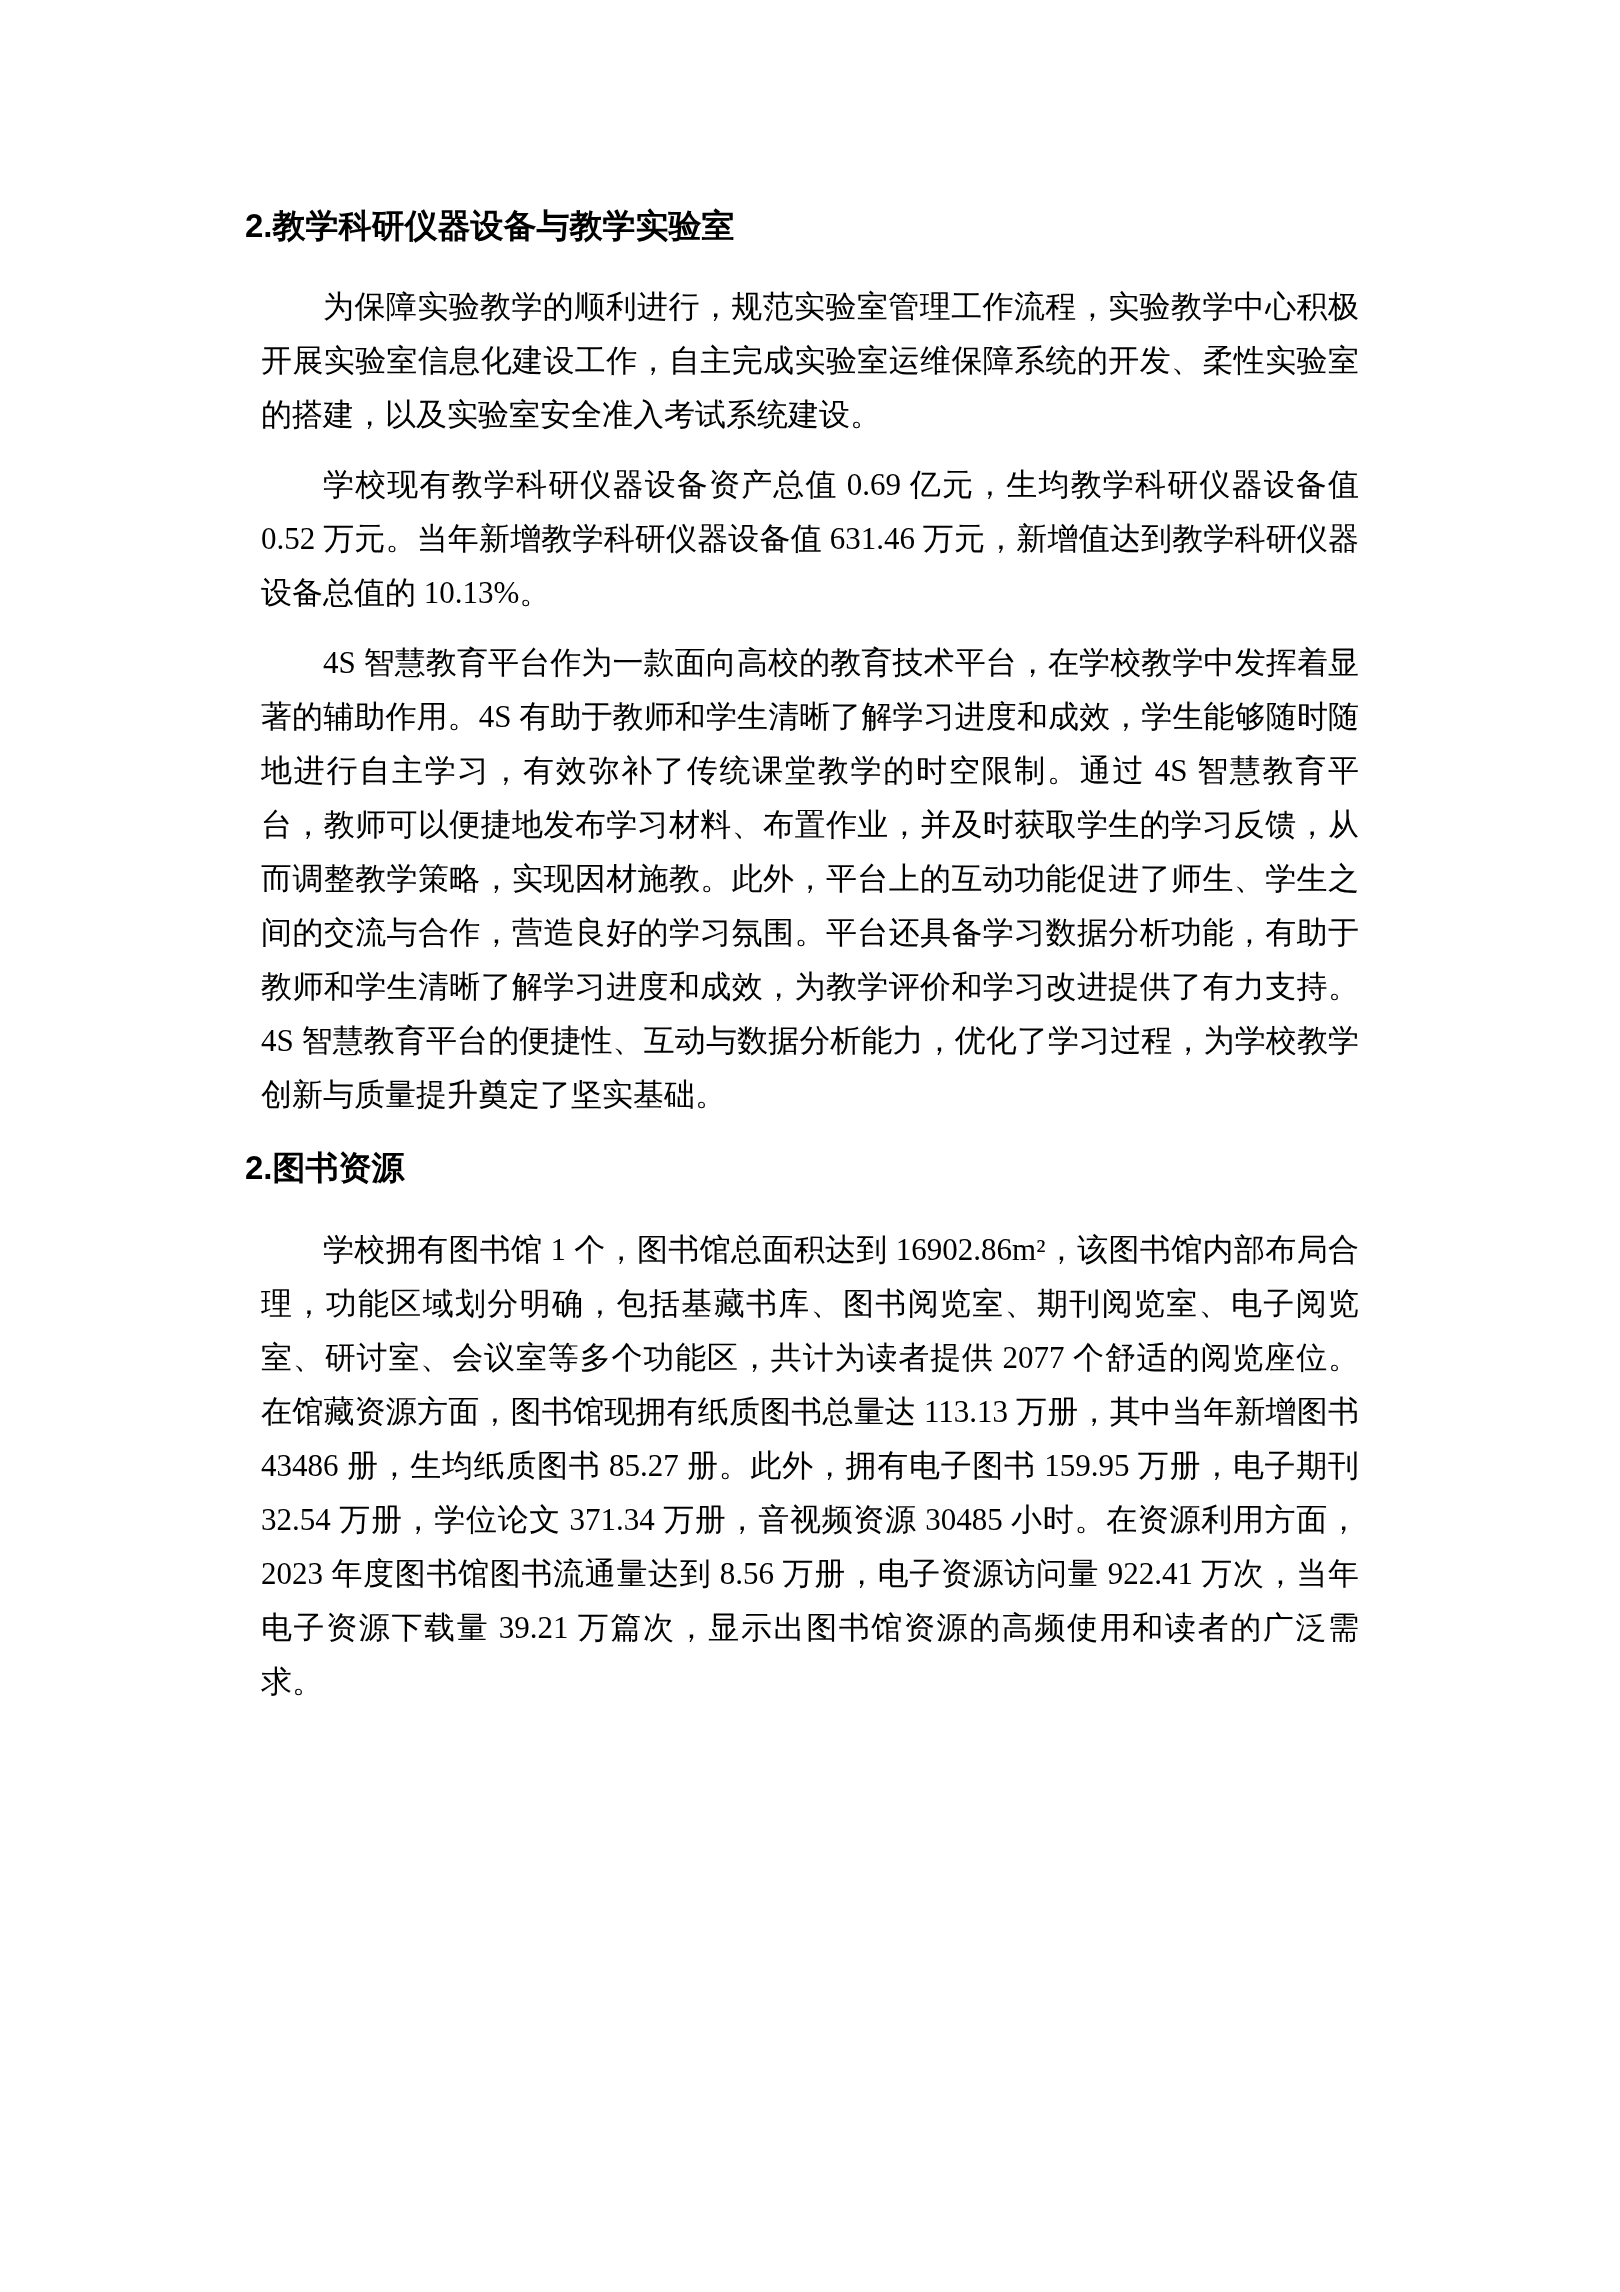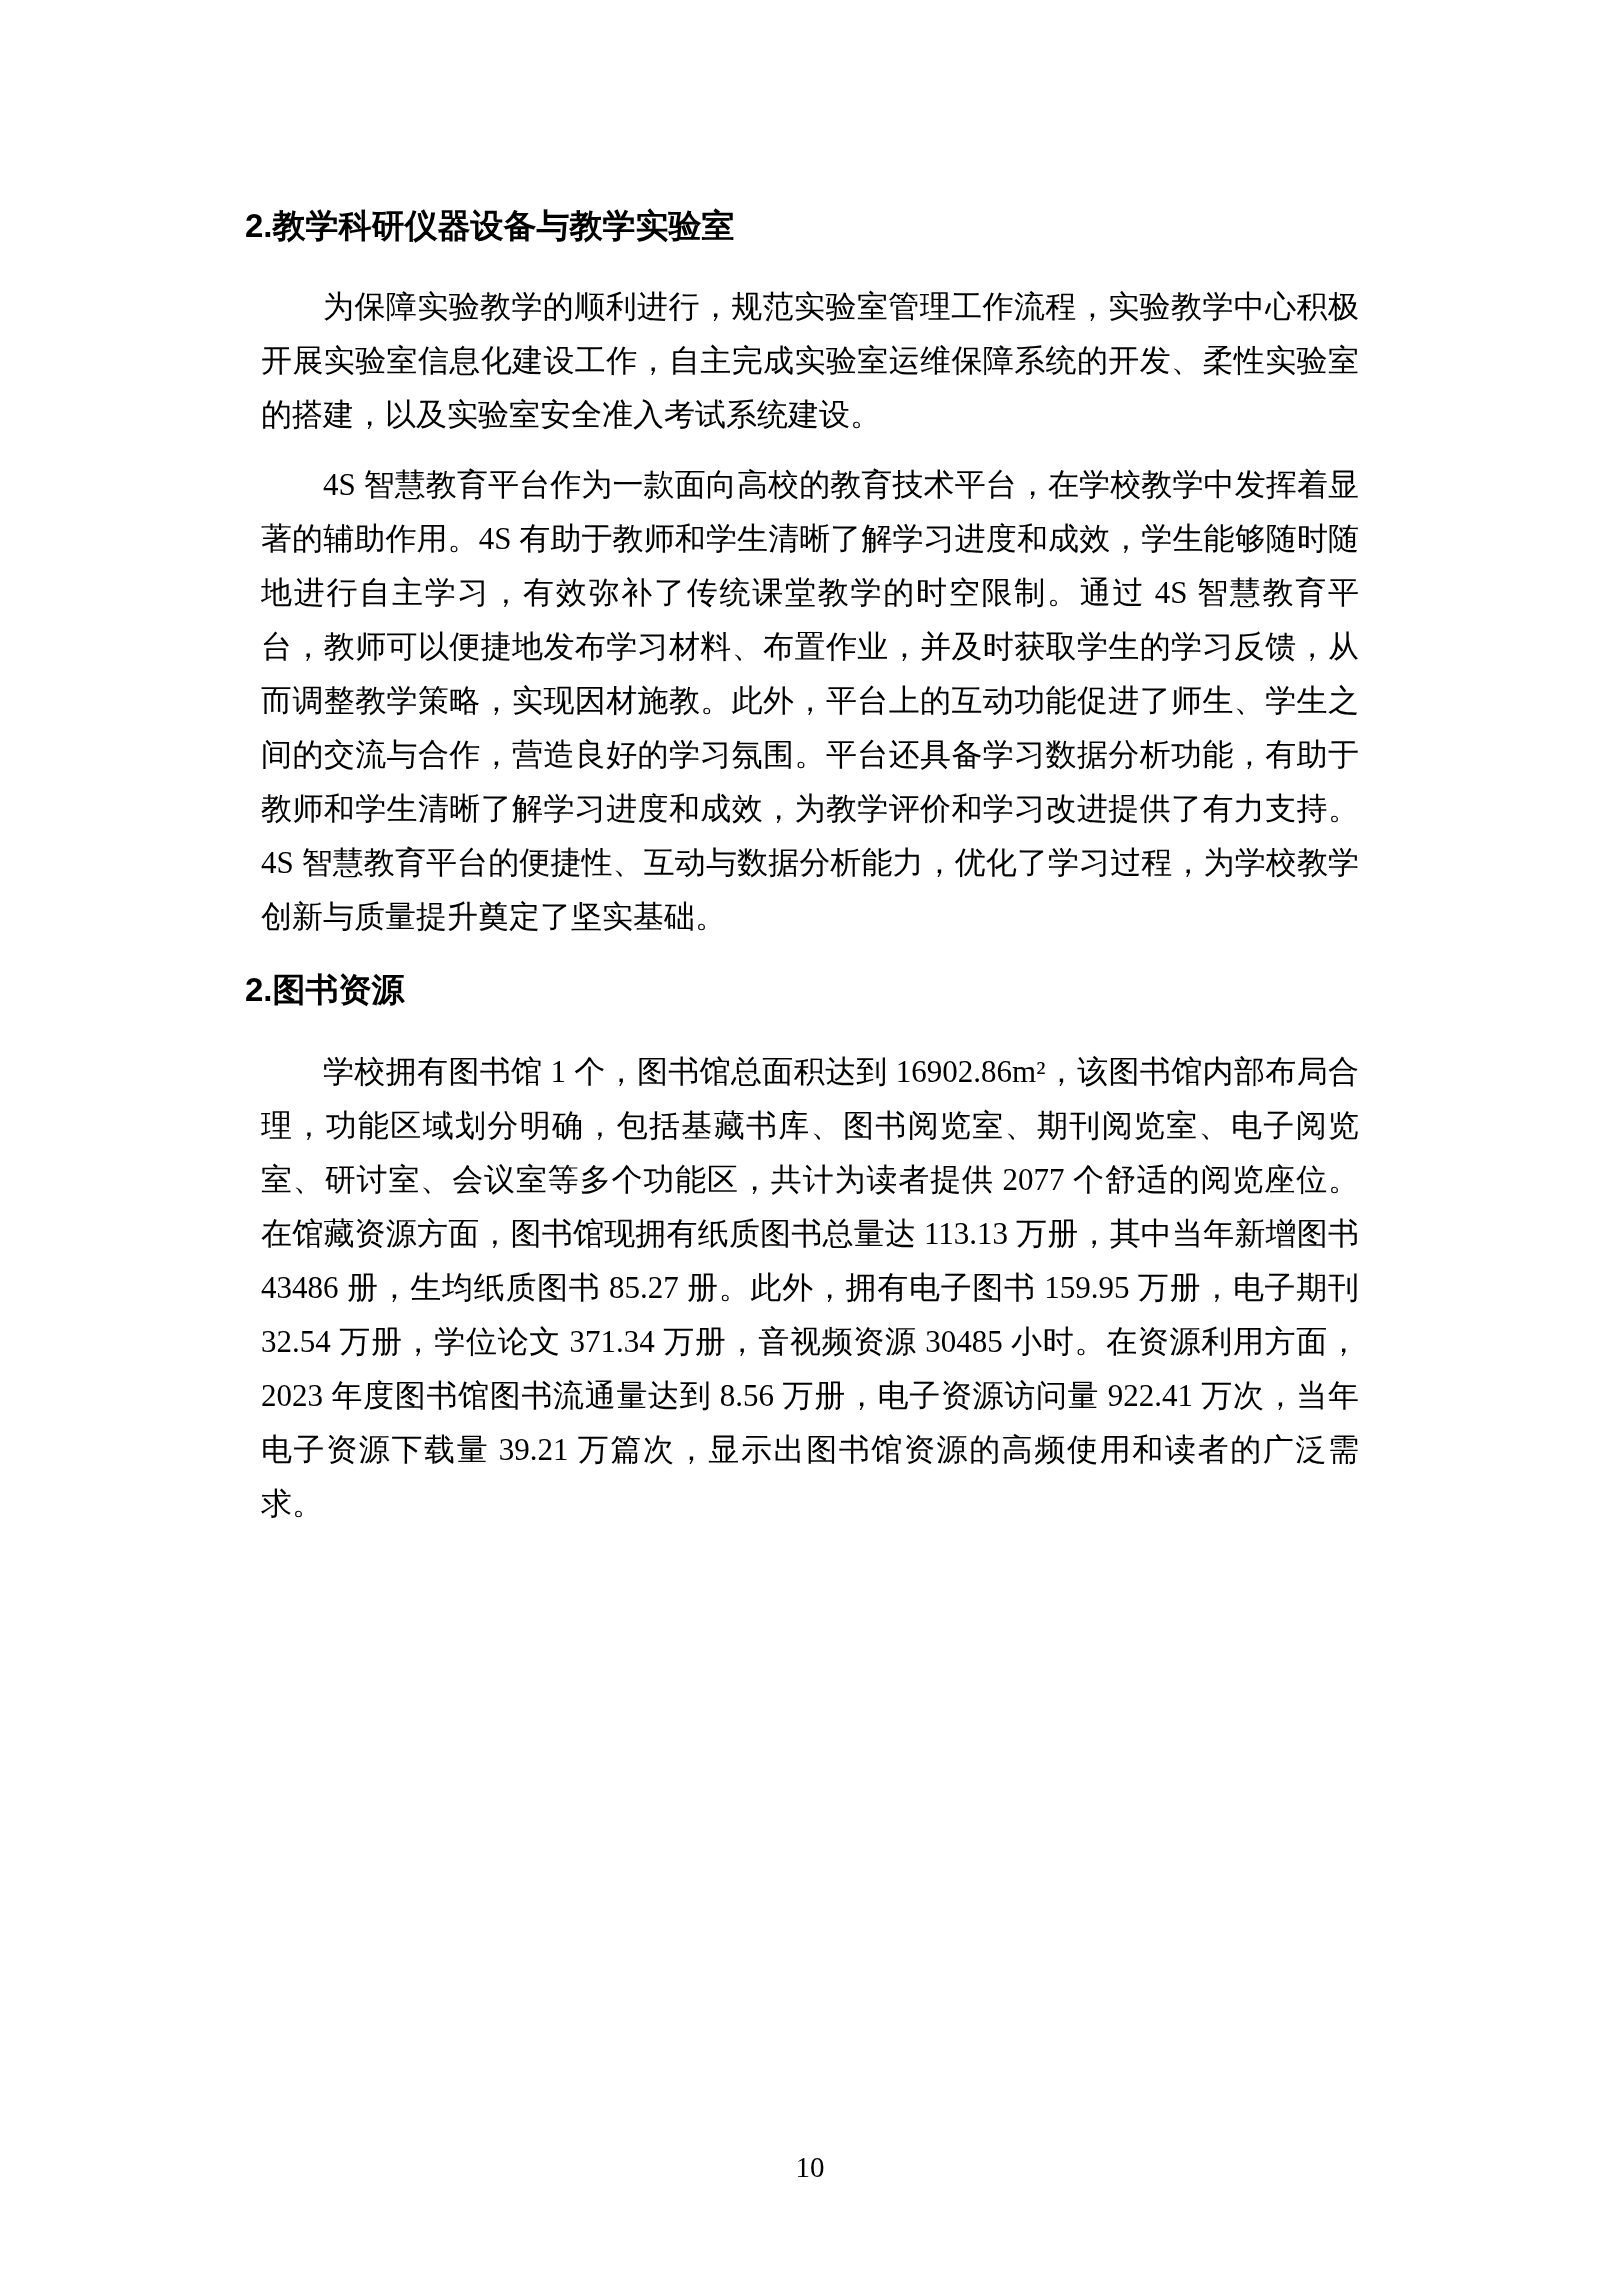--- a/index.html
+++ b/index.html
@@ -51,26 +51,26 @@
 </head>
 <body>
 
 <div class="page">
   <div class="content">
 
     <h2 class="section-heading">2.教学科研仪器设备与教学实验室</h2>
 
     <p class="body-paragraph">为保障实验教学的顺利进行，规范实验室管理工作流程，实验教学中心积极开展实验室信息化建设工作，自主完成实验室运维保障系统的开发、柔性实验室的搭建，以及实验室安全准入考试系统建设。</p>
 
+    <p class="body-paragraph">学校现有教学科研仪器设备资产总值 0.69 亿元，生均教学科研仪器设备值 0.52 万元。当年新增教学科研仪器设备值 631.46 万元，新增值达到教学科研仪器设备总值的 10.13%。</p>
 
 
     <p class="body-paragraph">4S 智慧教育平台作为一款面向高校的教育技术平台，在学校教学中发挥着显著的辅助作用。4S 有助于教师和学生清晰了解学习进度和成效，学生能够随时随地进行自主学习，有效弥补了传统课堂教学的时空限制。通过 4S 智慧教育平台，教师可以便捷地发布学习材料、布置作业，并及时获取学生的学习反馈，从而调整教学策略，实现因材施教。此外，平台上的互动功能促进了师生、学生之间的交流与合作，营造良好的学习氛围。平台还具备学习数据分析功能，有助于教师和学生清晰了解学习进度和成效，为教学评价和学习改进提供了有力支持。4S 智慧教育平台的便捷性、互动与数据分析能力，优化了学习过程，为学校教学创新与质量提升奠定了坚实基础。</p>
 
     <h2 class="section-heading">2.图书资源</h2>
 
     <p class="body-paragraph">学校拥有图书馆 1 个，图书馆总面积达到 16902.86m²，该图书馆内部布局合理，功能区域划分明确，包括基藏书库、图书阅览室、期刊阅览室、电子阅览室、研讨室、会议室等多个功能区，共计为读者提供 2077 个舒适的阅览座位。在馆藏资源方面，图书馆现拥有纸质图书总量达 113.13 万册，其中当年新增图书 43486 册，生均纸质图书 85.27 册。此外，拥有电子图书 159.95 万册，电子期刊 32.54 万册，学位论文 371.34 万册，音视频资源 30485 小时。在资源利用方面，2023 年度图书馆图书流通量达到 8.56 万册，电子资源访问量 922.41 万次，当年电子资源下载量 39.21 万篇次，显示出图书馆资源的高频使用和读者的广泛需求。</p>
 
 
   </div>
 
-  <div class="page-number">10</div>
 </div>
 
 
 </body></html>

